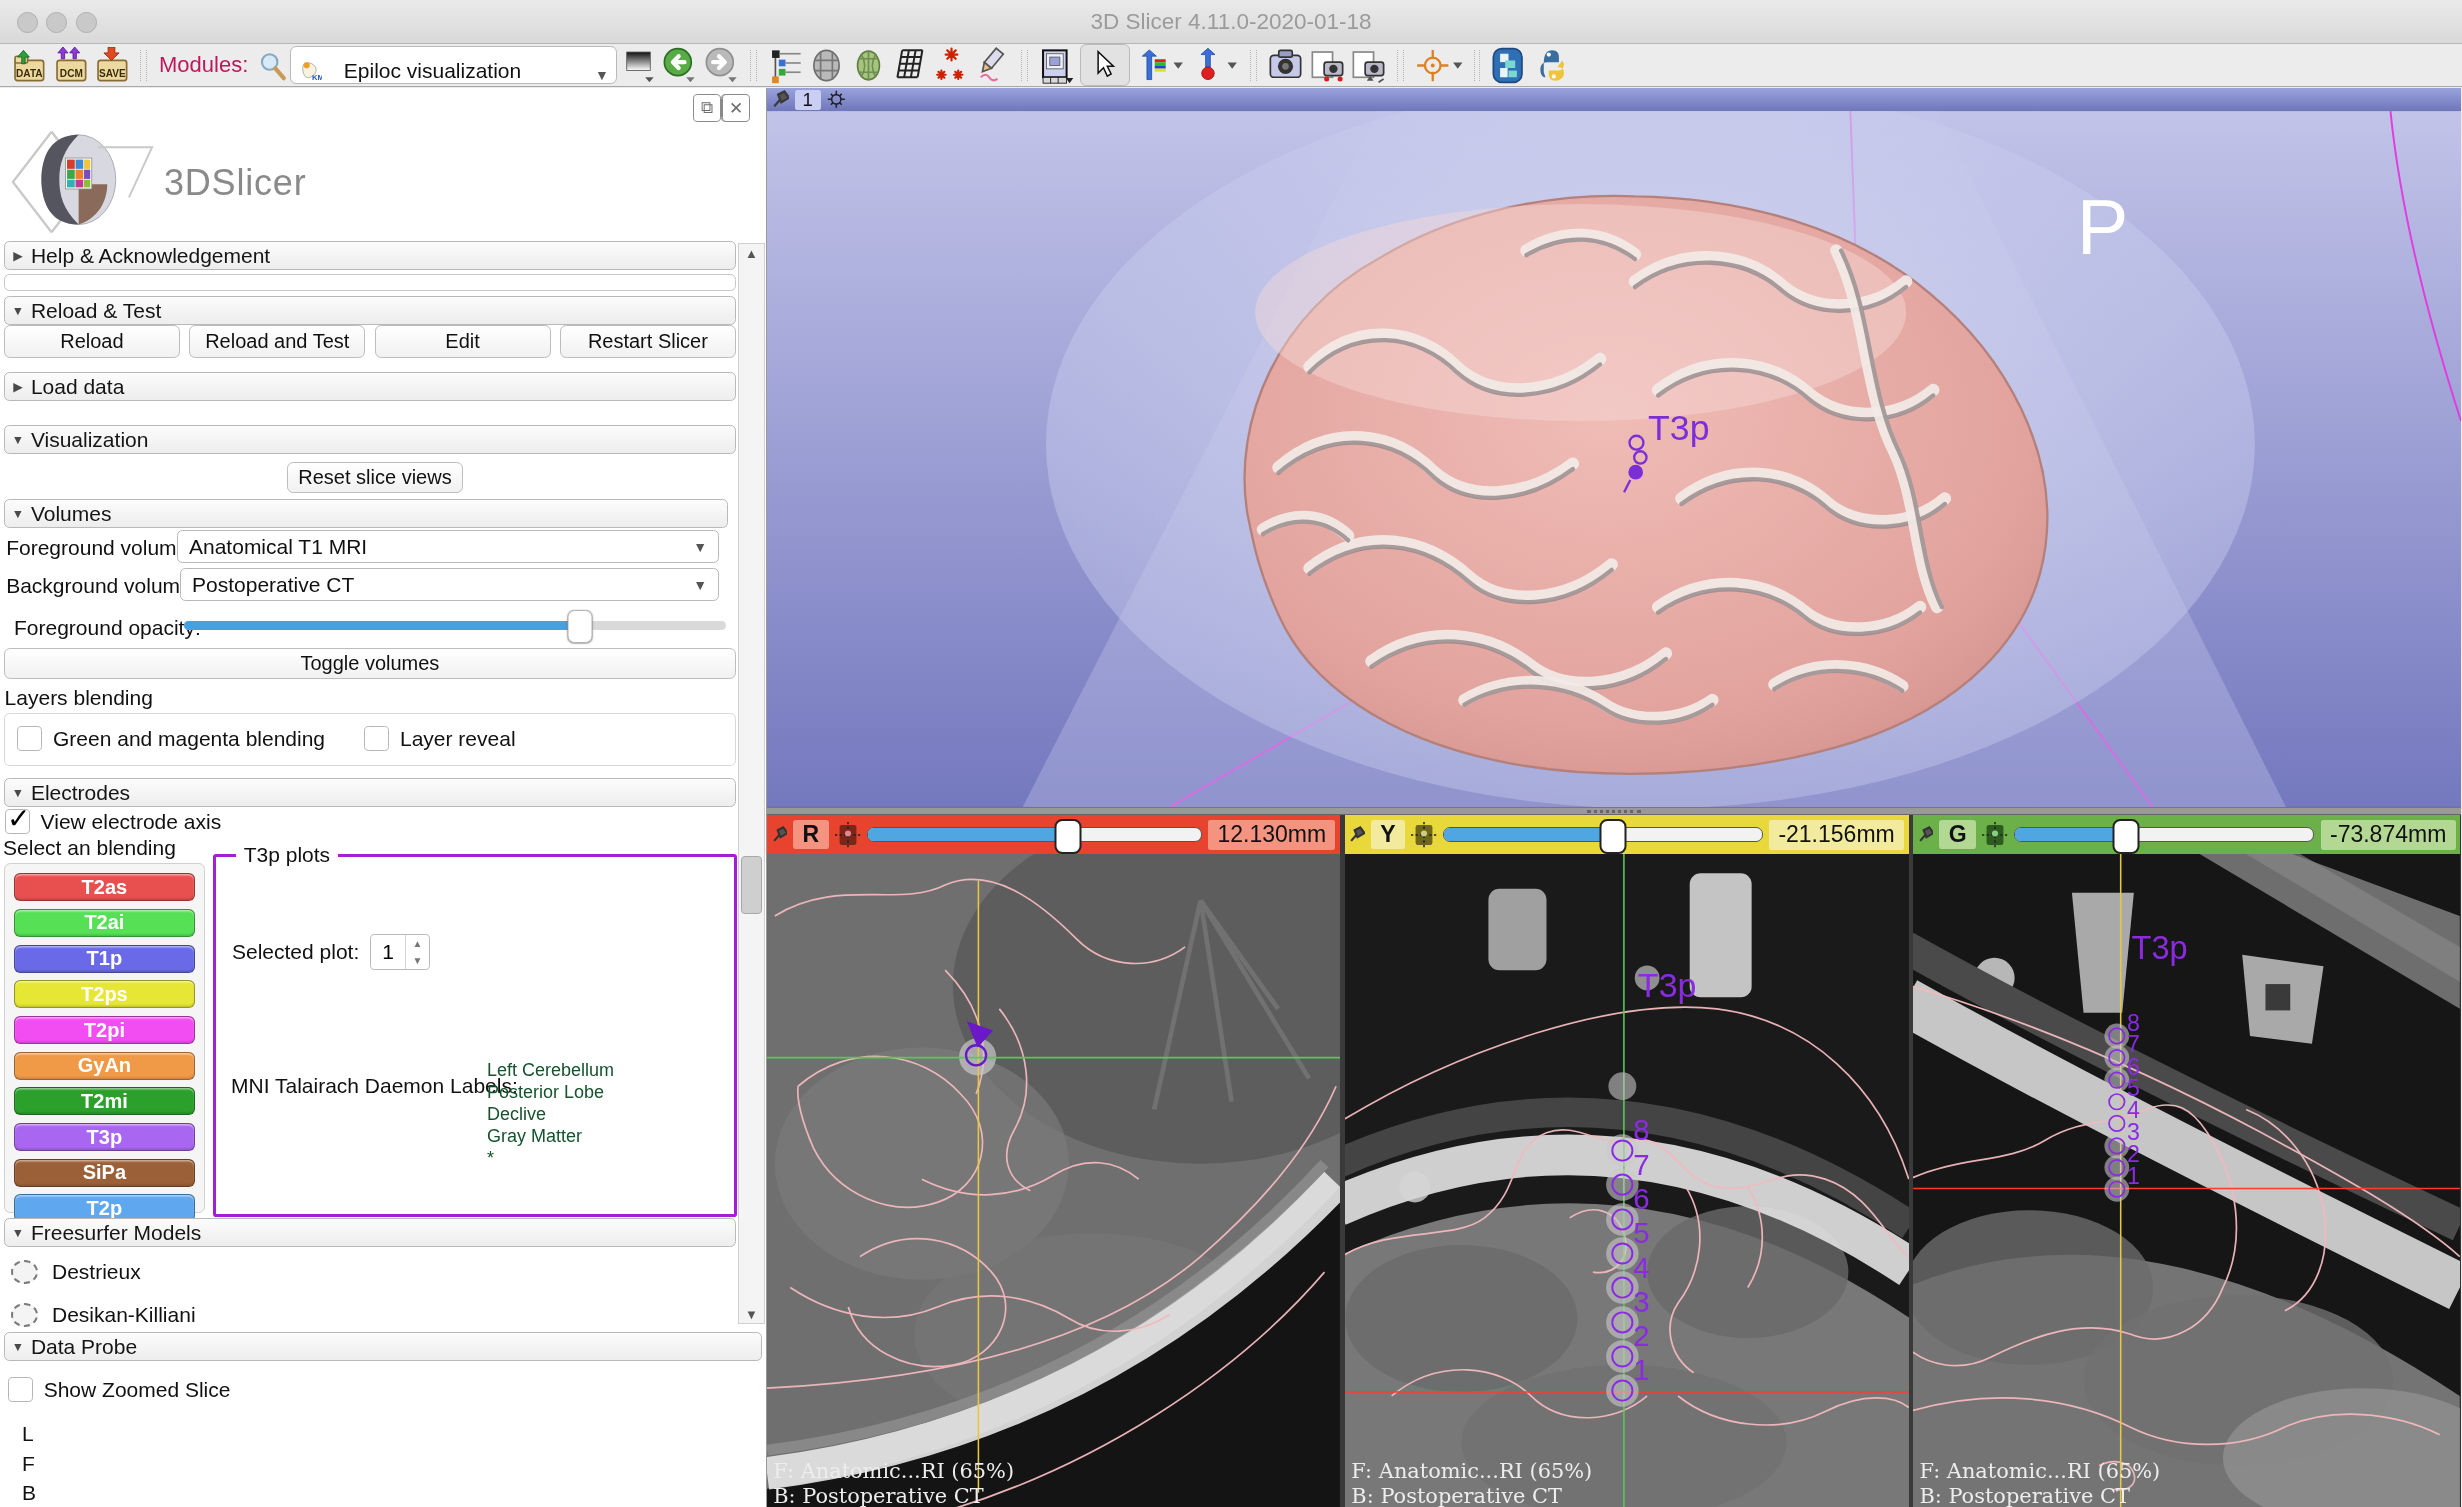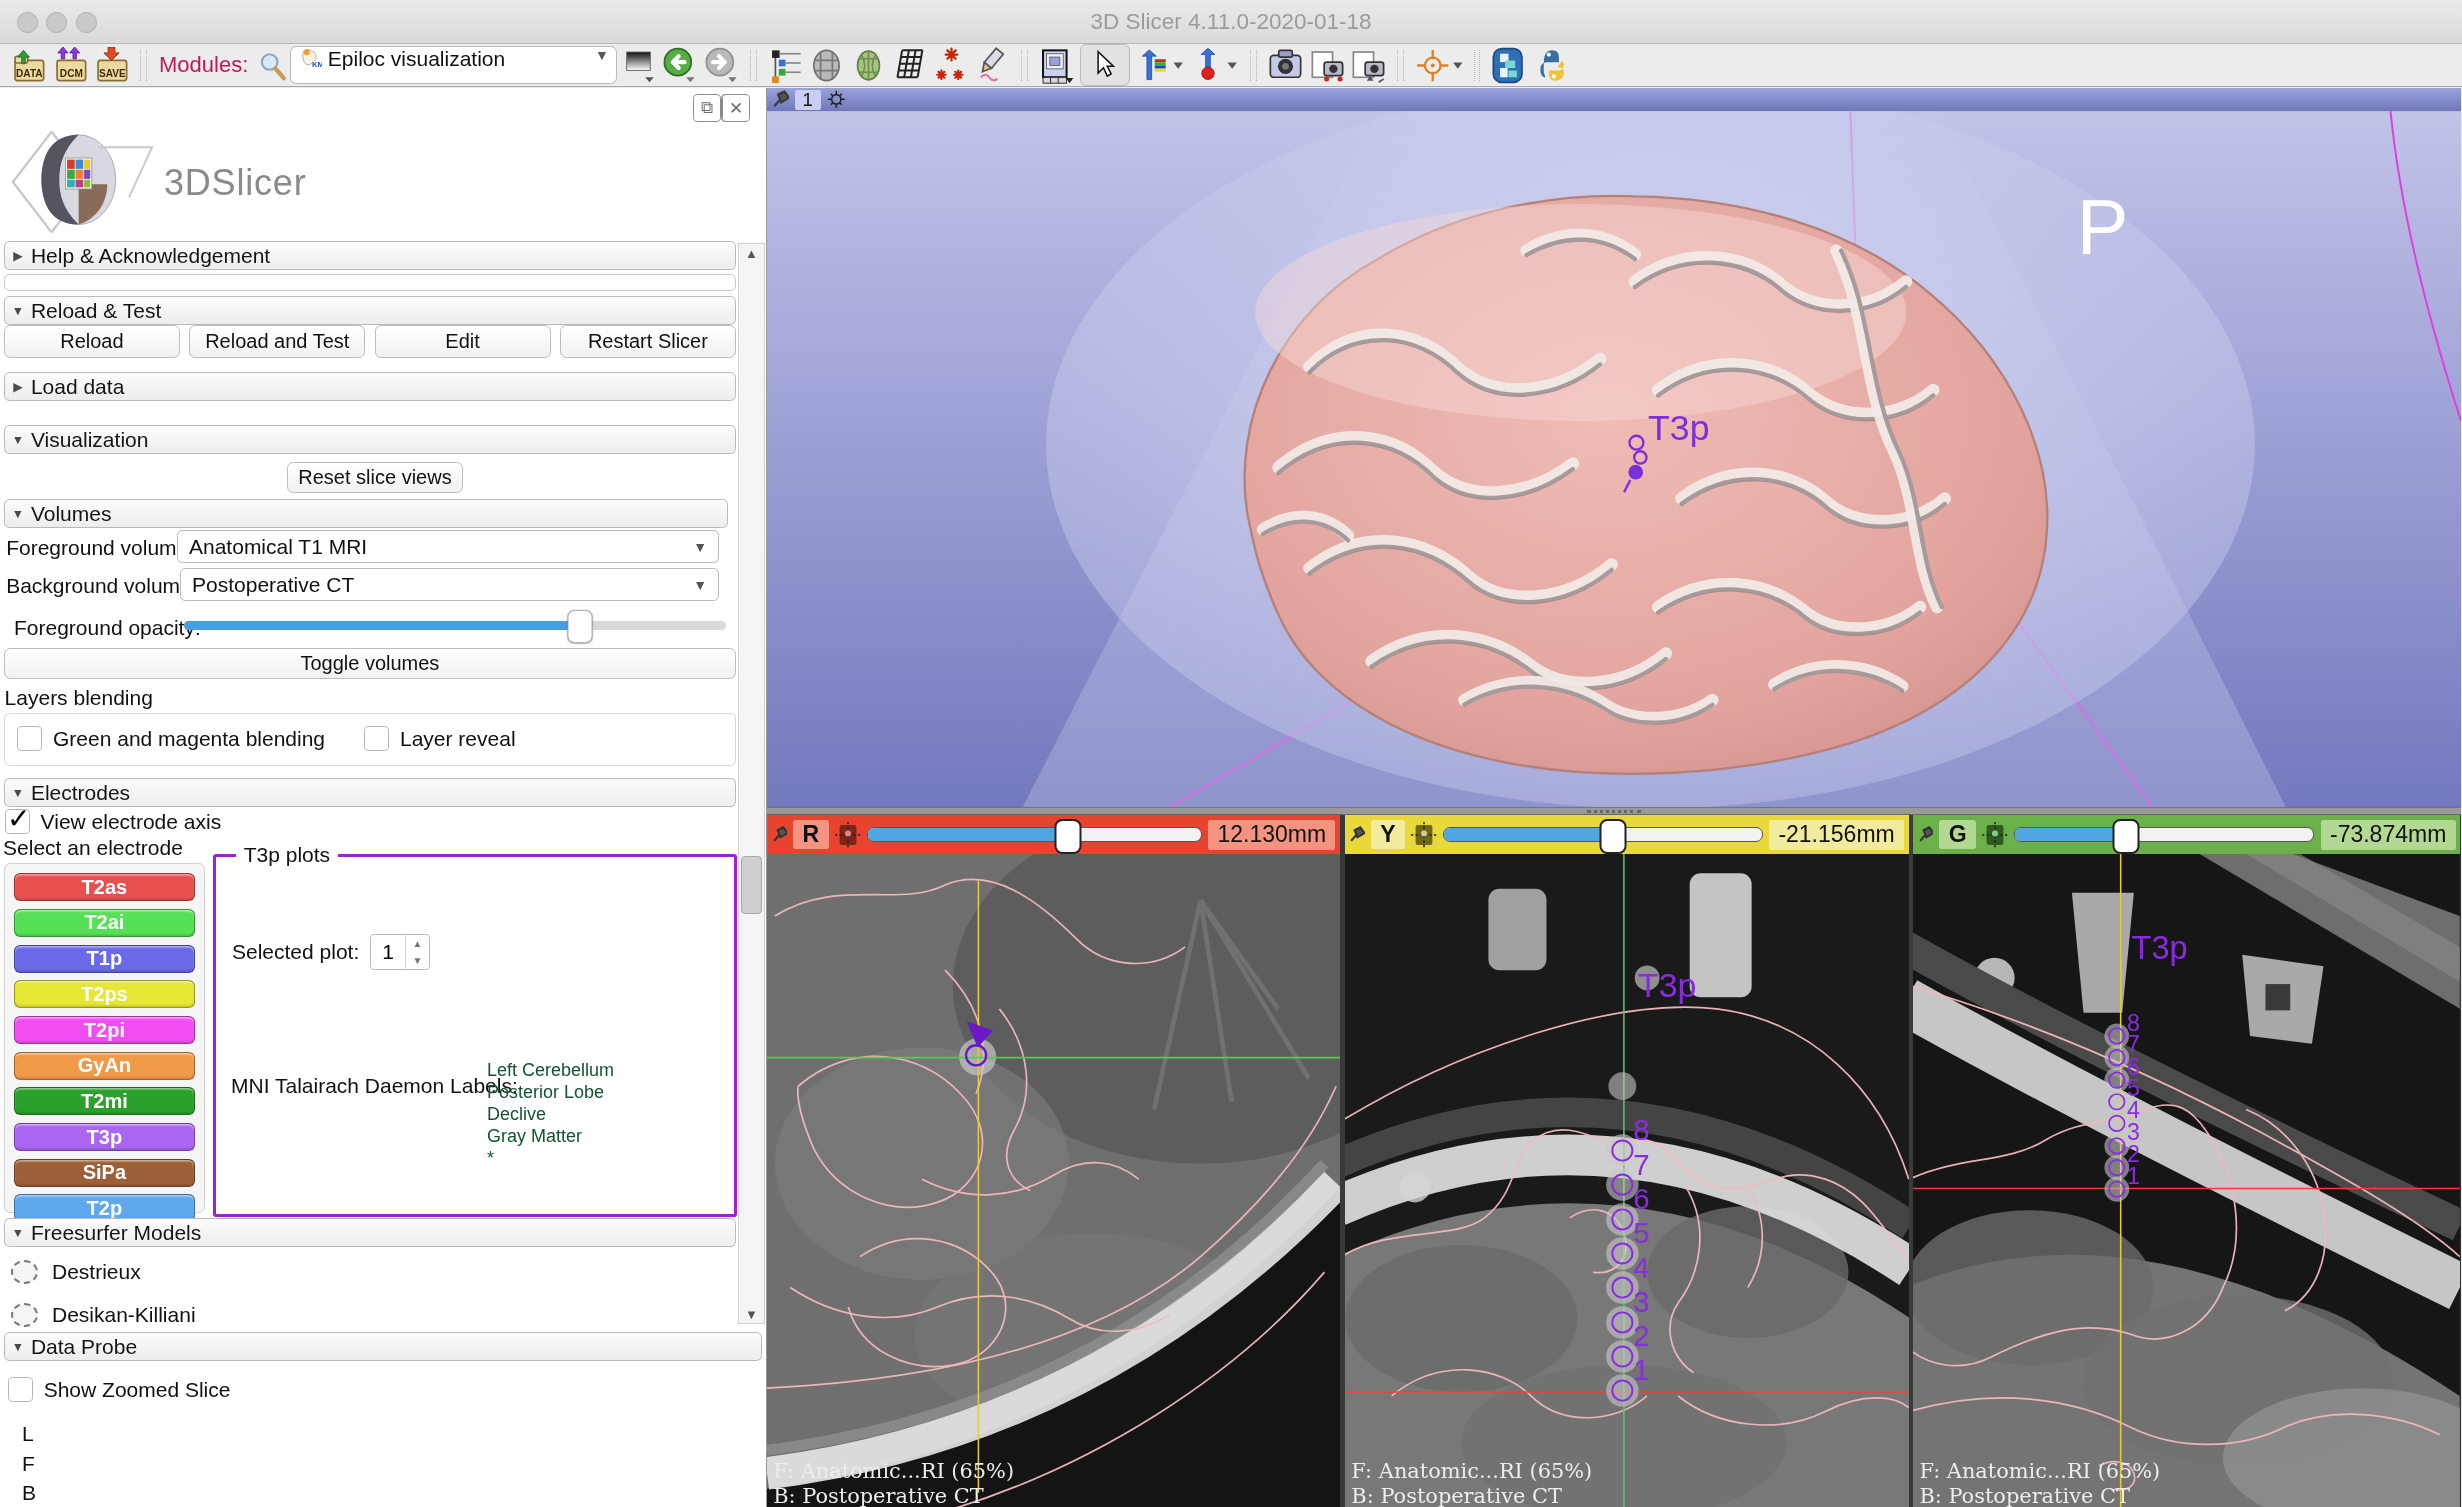--- a/index.html
+++ b/index.html
@@ -9,21 +9,21 @@
   .tlight{position:absolute;top:12.4px;width:18.6px;height:18.6px;border-radius:50%;
     background:#c9c9c9;border:0.8px solid #b0b0b0;}
   .wtitle{position:absolute;left:0;right:0;top:9.3px;text-align:center;
     font-size:22.5px;color:#9b9b9b;}
   .toolbar{position:absolute;left:0;top:44px;width:2462px;height:43px;
     background:#ececec;border-bottom:1.5px solid #a8a8a8;display:flex;align-items:center;padding-left:7.7px;box-sizing:border-box;}
   .ticon{width:37px;height:37px;margin:0 2.3px;flex:none;}
   .tsep{height:31px;width:4.6px;border-left:1.5px dotted #b3b3b3;border-right:1.5px dotted #b3b3b3;margin:0 7.7px;flex:none;}
   .modlabel{font-size:22px;color:#be185d;margin:0 6.2px 0 4.6px;}
   .modcombo{width:310px;height:36px;background:#fff;border:1.5px solid #b9b9b9;border-radius:6.2px;
-    display:flex;align-items:flex-start;padding:0 7.7px;gap:6px;}
+    display:flex;align-items:flex-end;padding:0 7.7px;gap:22px;}
   .modcombo .mtext{font-size:21px;color:#111;flex:1;}
   .carrow{color:#555;font-size:14px;}
   .main{position:absolute;left:0;top:88px;width:2462px;height:1419px;display:flex;}
   
   .panel{width:766px;height:1419px;background:#fff;border-right:1.5px solid #9a9a9a;
     position:relative;flex:none;}
   .winbtn{position:absolute;top:6.2px;width:26px;height:26px;border:1.5px solid #8a8a8a;border-radius:4.6px;
     color:#6e6e6e;font-size:17px;display:flex;align-items:center;justify-content:center;background:#fff;}
   .logo{position:absolute;left:4.6px;top:36px;}
   .logotext{position:absolute;left:164px;top:74px;font-size:36px;color:#8a8a8a;letter-spacing:0.8px;}
@@ -338,21 +338,21 @@
     </div>
 
     <div class="hdr" style="top:690px">
         <span class="arr">▼</span>
         <span>Electrodes</span>
       </div>
     <div class="cbrow" style="left:4.6px;top:721px">
       <div class="cbx on"></div>
       <span>View electrode axis</span>
     </div>
-    <div class="lbl" style="left:3.1px;top:748px">Select an electrode</div>
+    <div class="lbl" style="left:3.1px;top:748px">Select an blending</div>
 
     <div style="position:absolute;left:3.9px;top:775px;width:201px;height:350px;background:#f5f5f5;border:1.5px solid #d0d0d0;border-radius:6.2px;box-sizing:border-box;padding-top:9.3px;">
       <div class="ebtn" style="background: rgb(232, 80, 80);">T2as</div>
       <div class="ebtn" style="background: rgb(85, 224, 85);">T2ai</div>
       <div class="ebtn" style="background: rgb(106, 106, 232);">T1p</div>
       <div class="ebtn" style="background: rgb(230, 230, 53);">T2ps</div>
       <div class="ebtn" style="background: rgb(242, 77, 242);">T2pi</div>
       <div class="ebtn" style="background: rgb(240, 154, 72);">GyAn</div>
       <div class="ebtn" style="background: rgb(43, 160, 43);">T2mi</div>
       <div class="ebtn" style="background: rgb(169, 102, 240);">T3p</div>

